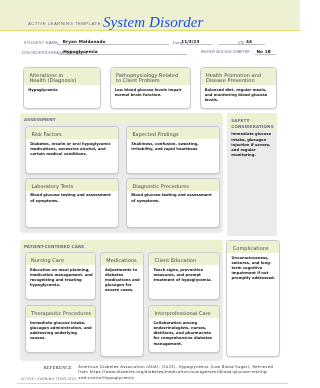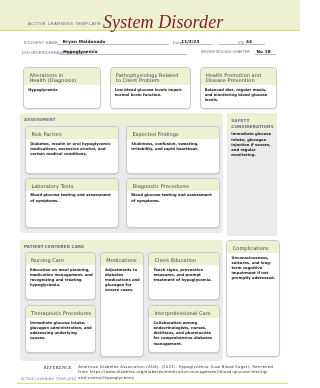--- a/index.html
+++ b/index.html
@@ -21,21 +21,21 @@
     background:#dde06e;
   }
   #hdr-kicker {
     position:absolute; left:0; top:22.2px; width:102.5px; text-align:right;
     font-size:4.3px; letter-spacing:0.45px; color:#6b6688; font-weight:400;
     line-height:4px;
   }
   #hdr-title {
     position:absolute; left:103px; top:13.5px;
     font-family:"Liberation Serif", serif; font-style:italic;
-    font-size:18px; line-height:17.2px; color:#7f1d1d; letter-spacing:0.1px;
+    font-size:15px; line-height:17.2px; color:#1d4ed8; letter-spacing:0.1px;
   }
   
   .frm-lbl { position:absolute; font-size:4.1px; letter-spacing:0.17px; color:#736e96; white-space:nowrap; }
   .frm-val { position:absolute; font-family:"DejaVu Sans", sans-serif; font-size:4.2px; color:#161616; font-weight:700; white-space:nowrap; letter-spacing:0.1px; }
   .frm-line { position:absolute; height:0.6px; background:#bdbdc4; }
   
   .card {
     position:absolute; background:#ffffff;
     border:0.6px solid #c9c9ce; border-radius:4px;
     box-shadow:0 0.5px 1px rgba(0,0,0,0.10);

